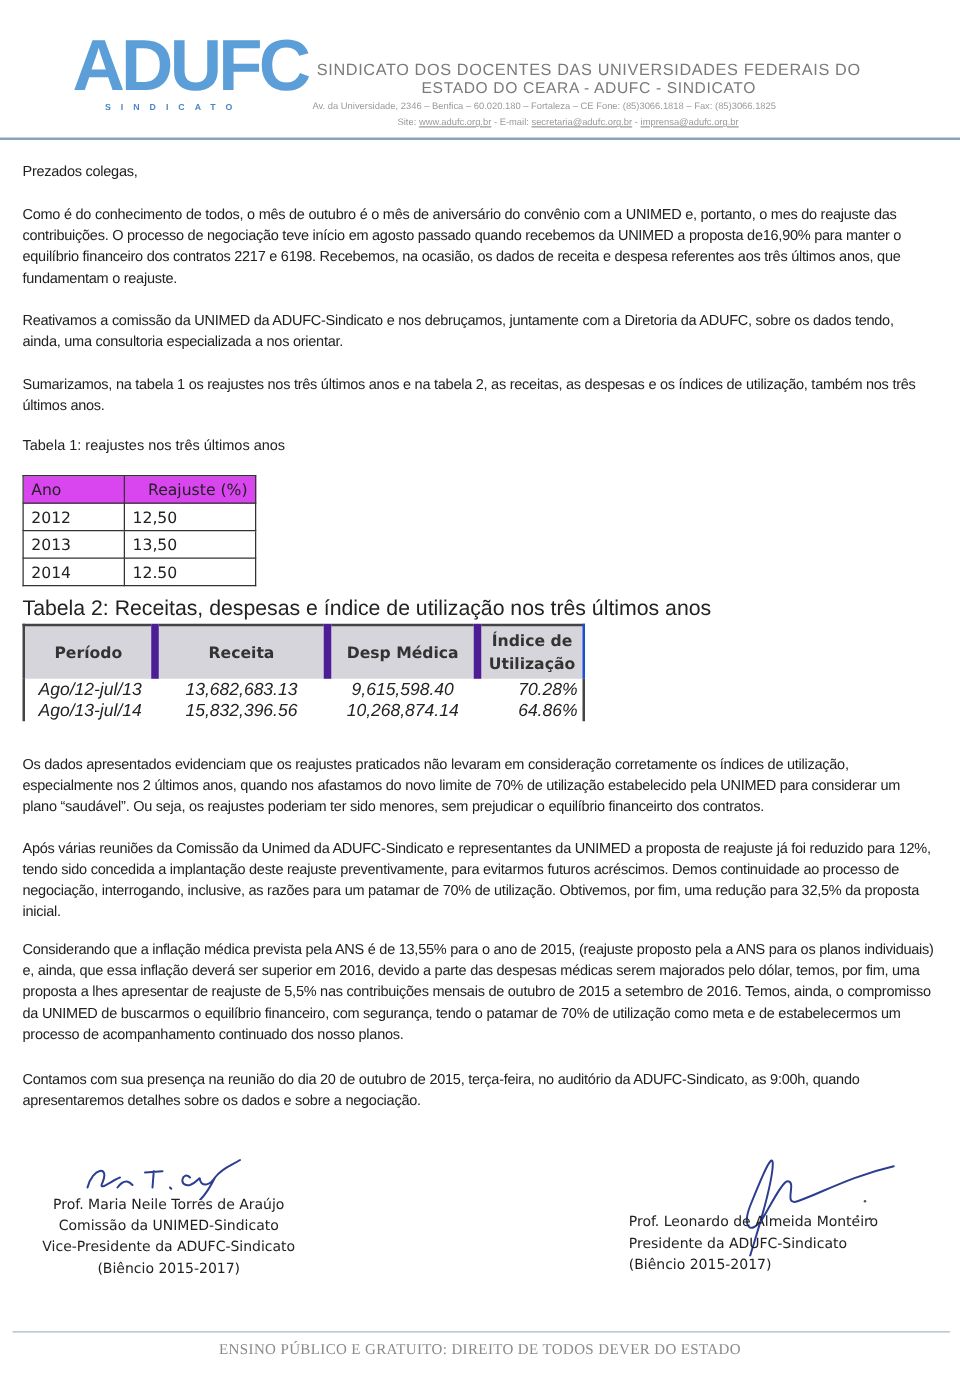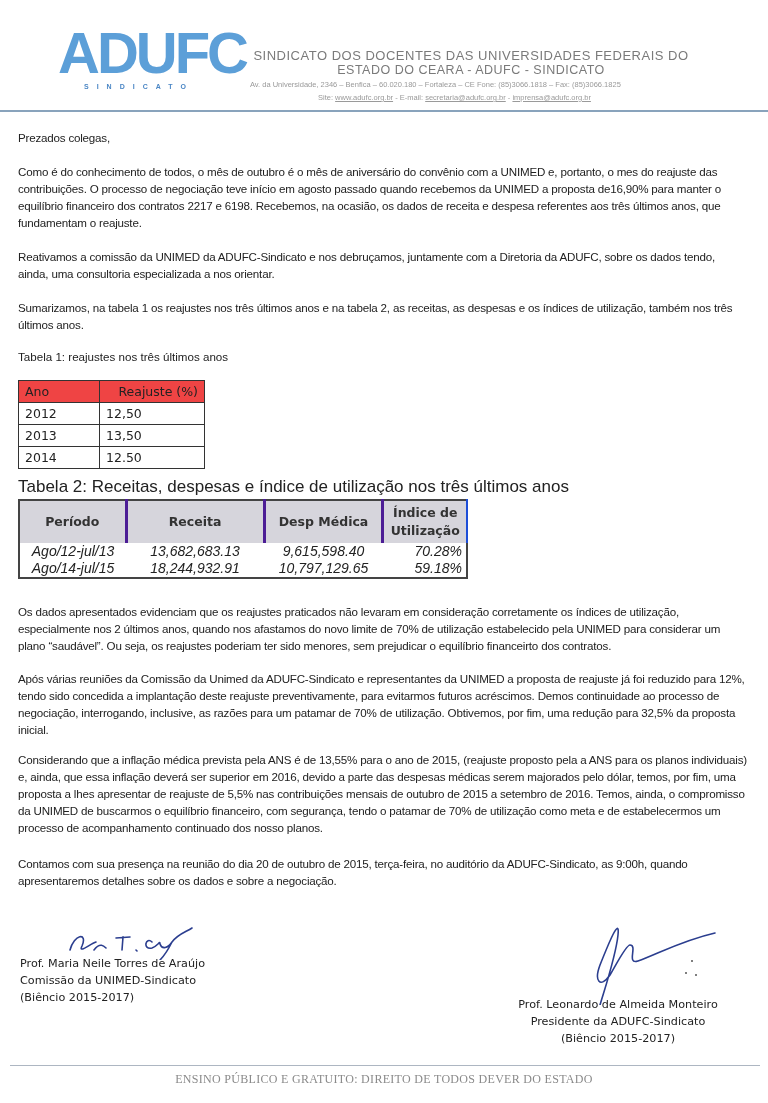--- a/index.html
+++ b/index.html
@@ -15,37 +15,37 @@
   .org-site { position:absolute; left:318px; top:93px; font-size:7.5px; color:#9a9a9a; white-space:nowrap; }
   .org-site .lnk { text-decoration:underline; }
   .header-rule { position:absolute; left:0; top:110px; width:768px; height:2px; background:#6c8cab; opacity:0.8; }
 
   .body-text { position:absolute; left:18px; width:730px; font-size:11.6px; line-height:17px; color:#222; letter-spacing:-0.2px; }
 
   table { border-collapse:collapse; }
   .t1-caption { position:absolute; left:18px; top:350px; font-size:11.6px; color:#222; }
   .t1 { position:absolute; left:18px; top:380px; font-family:"DejaVu Sans", sans-serif; font-size:12.5px; color:#222; }
   .t1 td, .t1 th { border:1.5px solid #333; padding:1px 6px; text-align:left; height:19px; }
-  .t1 th { background:#ef4444; font-weight:normal; }
+  .t1 th { background:#d946ef; font-weight:normal; }
   .t1 .c1 { width:68px; }
   .t1 .c2 { width:92px;text-align:right; }
 
   .t2-caption { position:absolute; left:18px; top:477px; font-size:17px; color:#222; }
   .t2 { position:absolute; left:18px; top:499px; width:450px; font-size:14px; color:#222; }
-  .t2 th { background:#d6d5dc; font-family:"DejaVu Sans", sans-serif; font-weight:bold; font-size:12.5px; color:#333; height:40px; border-top:2px solid #444; border-right:3px solid #4c1d95; line-height:18px; }
+  .t2 th { background:#d6d5dc; font-family:"DejaVu Sans", sans-serif; font-weight:bold; font-size:12.5px; color:#333; height:40px; border-top:2px solid #444; border-right:6px solid #4c1d95; line-height:18px; }
   .t2 th:first-child { border-left:2px solid #444; }
   .t2 th:last-child { border-right:2px solid #1d4ed8; }
   .t2 td { padding:0 4px; height:17px; line-height:17px; font-size:14px;font-style:italic; }
   .t2 td:first-child { border-left:2px solid #444; text-align:center; }
   .t2 td:last-child { border-right:2px solid #444; text-align:right; }
   .t2 td.num { text-align:center; }
   .t2 tr.last td { border-bottom:2px solid #444; }
 
-  .sig-left { position:absolute; left:20px; top:955px; width:230px; text-align:left; font-family:"DejaVu Sans", sans-serif; font-size:11.2px; line-height:17px; color:#222; }
-  .sig-right { position:absolute; left:503px; top:996px; width:230px; text-align:center; font-family:"DejaVu Sans", sans-serif; font-size:11.2px; line-height:17px; color:#222; }
+  .sig-left { position:absolute; left:20px; top:955px; width:230px; text-align:center; font-family:"DejaVu Sans", sans-serif; font-size:11.2px; line-height:17px; color:#222; }
+  .sig-right { position:absolute; left:503px; top:969px; width:230px; text-align:left; font-family:"DejaVu Sans", sans-serif; font-size:11.2px; line-height:17px; color:#222; }
   .scribble-left { position:absolute; left:60px; top:920px; width:140px; height:40px; }
   .scribble-right { position:absolute; left:560px; top:905px; width:160px; height:100px; }
 
   .footer-rule { position:absolute; left:10px; top:1065px; width:750px; height:1px; background:#8a97a8; opacity:0.7; }
   .footer-text { position:absolute; left:0; width:768px; top:1072px; text-align:center; font-family:"Liberation Serif", serif; font-size:12px; color:#8a8a8a; letter-spacing:0.3px; }
 </style>
 </head>
 <body>
 
 <div class="header">
@@ -107,40 +107,41 @@
       <div>Índice de</div>
       <div>Utilização</div>
     </th>
   </tr>
   <tr>
     <td>Ago/12-jul/13</td>
     <td class="num">13,682,683.13</td>
     <td class="num">9,615,598.40</td>
     <td>70.28%</td>
   </tr>
-  <tr class="last">
-    <td>Ago/14-jul/15</td>
-    <td class="num">18,244,932.91</td>
-    <td class="num">10,797,129.65</td>
-    <td>59.18%</td>
+  <tr>
+    <td>Ago/13-jul/14</td>
+    <td class="num">15,832,396.56</td>
+    <td class="num">10,268,874.14</td>
+    <td>64.86%</td>
   </tr>
 </tbody>
   </table>
 
 <div class="body-text" style="top:603px;">Os dados apresentados evidenciam que os reajustes praticados não levaram em consideração corretamente os índices de utilização, especialmente nos 2 últimos anos, quando nos afastamos do novo limite de 70% de utilização estabelecido pela UNIMED para considerar um plano “saudável”. Ou seja, os reajustes poderiam ter sido menores, sem prejudicar o equilíbrio financeirto dos contratos.</div>
 <div class="body-text" style="top:670px;">Após várias reuniões da Comissão da Unimed da ADUFC-Sindicato e representantes da UNIMED a proposta de reajuste já foi reduzido para 12%, tendo sido concedida a implantação deste reajuste preventivamente, para evitarmos futuros acréscimos. Demos continuidade ao processo de negociação, interrogando, inclusive, as razões para um patamar de 70% de utilização. Obtivemos, por fim, uma redução para 32,5% da proposta inicial.</div>
 <div class="body-text" style="top:751px;">Considerando que a inflação médica prevista pela ANS é de 13,55% para o ano de 2015, (reajuste proposto pela a ANS para os planos individuais) e, ainda, que essa inflação deverá ser superior em 2016, devido a parte das despesas médicas serem majorados pelo dólar, temos, por fim, uma proposta a lhes apresentar de reajuste de 5,5% nas contribuições mensais de outubro de 2015 a setembro de 2016. Temos, ainda, o compromisso da UNIMED de buscarmos o equilíbrio financeiro, com segurança, tendo o patamar de 70% de utilização como meta e de estabelecermos um processo de acompanhamento continuado dos nosso planos.</div>
 <div class="body-text" style="top:855px;">Contamos com sua presença na reunião do dia 20 de outubro de 2015, terça-feira, no auditório da ADUFC-Sindicato, as 9:00h, quando apresentaremos detalhes sobre os dados e sobre a negociação.</div>
 
 <svg class="scribble-left" viewBox="0 0 140 40">
   <path d="M10 30 C 14 14, 28 12, 22 26 C 18 34, 30 24, 36 22 M34 30 C 40 22, 44 26, 46 28 M56 18 L 70 17 M63 17 L 62 30 M76 30 L 77 31 M92 22 C 86 16, 82 30, 92 28 C 98 26, 100 20, 100 24 C 102 30, 108 28, 112 22 C 118 14, 126 12, 132 8 M112 22 C 108 30, 104 36, 100 40" fill="none" stroke="#2b3e8f" stroke-width="1.6" stroke-linecap="round"></path>
 </svg>
 <div class="sig-left">
   <div>Prof. Maria Neile Torres de Araújo</div>
   <div>Comissão da UNIMED-Sindicato</div>
+  <div>Vice-Presidente da ADUFC-Sindicato</div>
   <div>(Biêncio 2015-2017)</div>
 </div>
 
 <svg class="scribble-right" viewBox="0 0 160 100">
   <path d="M40 100 C 46 80, 56 50, 58 30 C 60 10, 48 40, 40 60 C 34 76, 40 84, 50 70 C 56 60, 66 40, 70 40 C 78 40, 66 60, 78 56 C 96 50, 120 36, 155 28" fill="none" stroke="#2b3e8f" stroke-width="1.6" stroke-linecap="round"></path>
   <circle cx="132" cy="56" r="1" fill="#555"></circle>
   <circle cx="126" cy="68" r="1" fill="#555"></circle>
   <circle cx="136" cy="70" r="1" fill="#555"></circle>
 </svg>
 <div class="sig-right">

